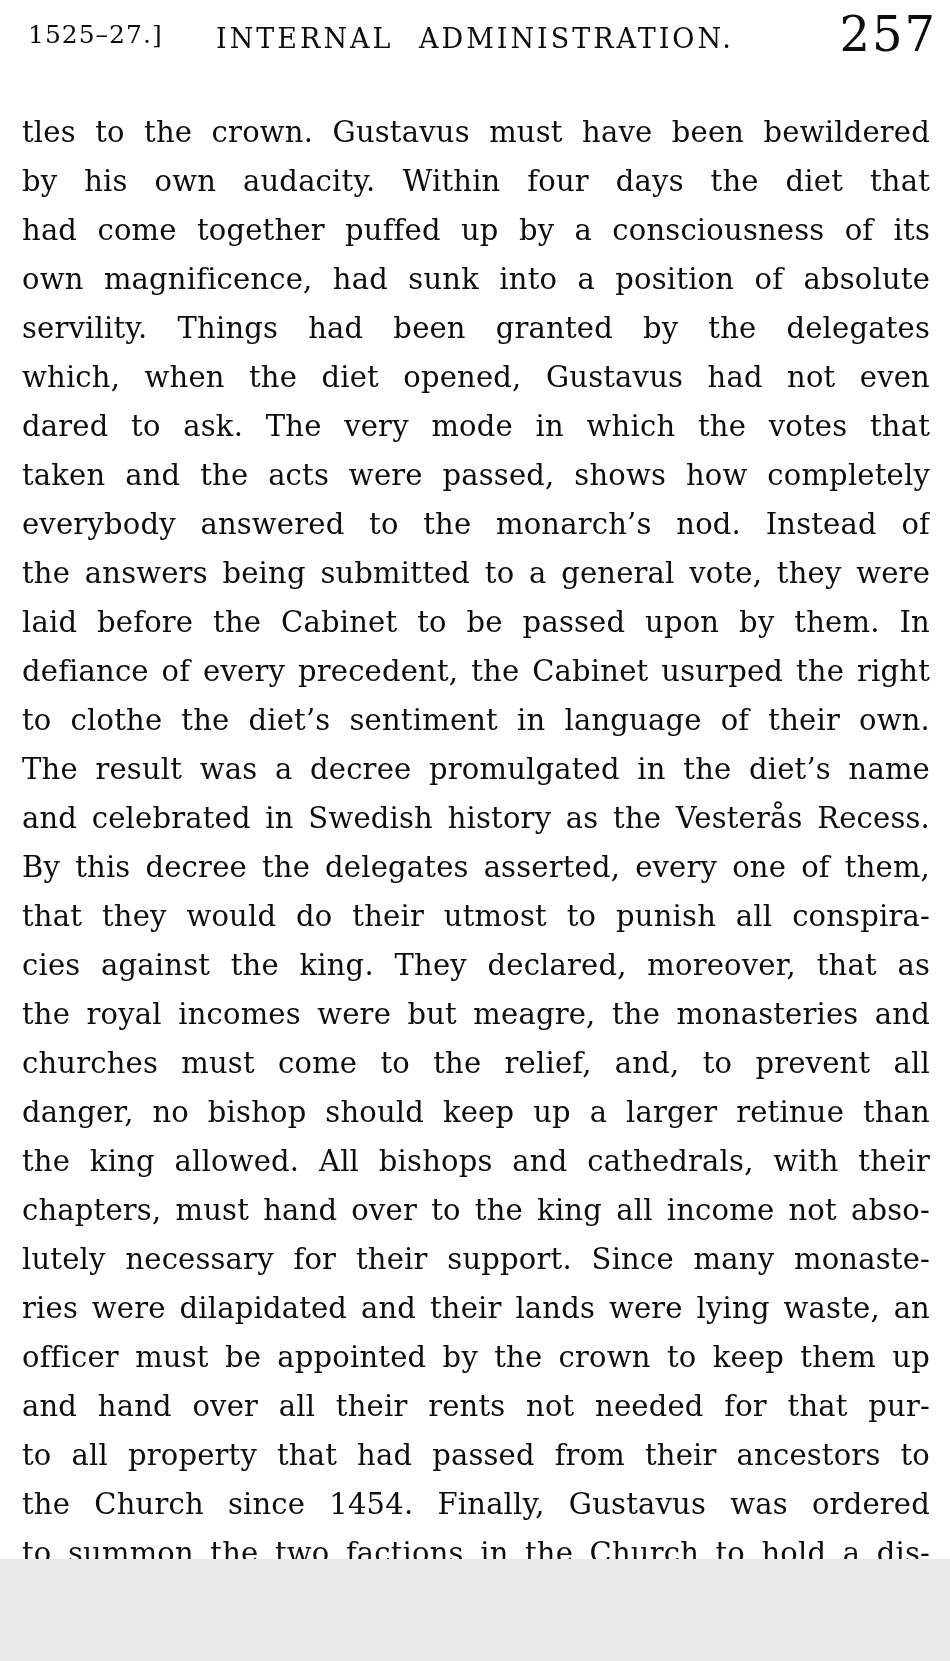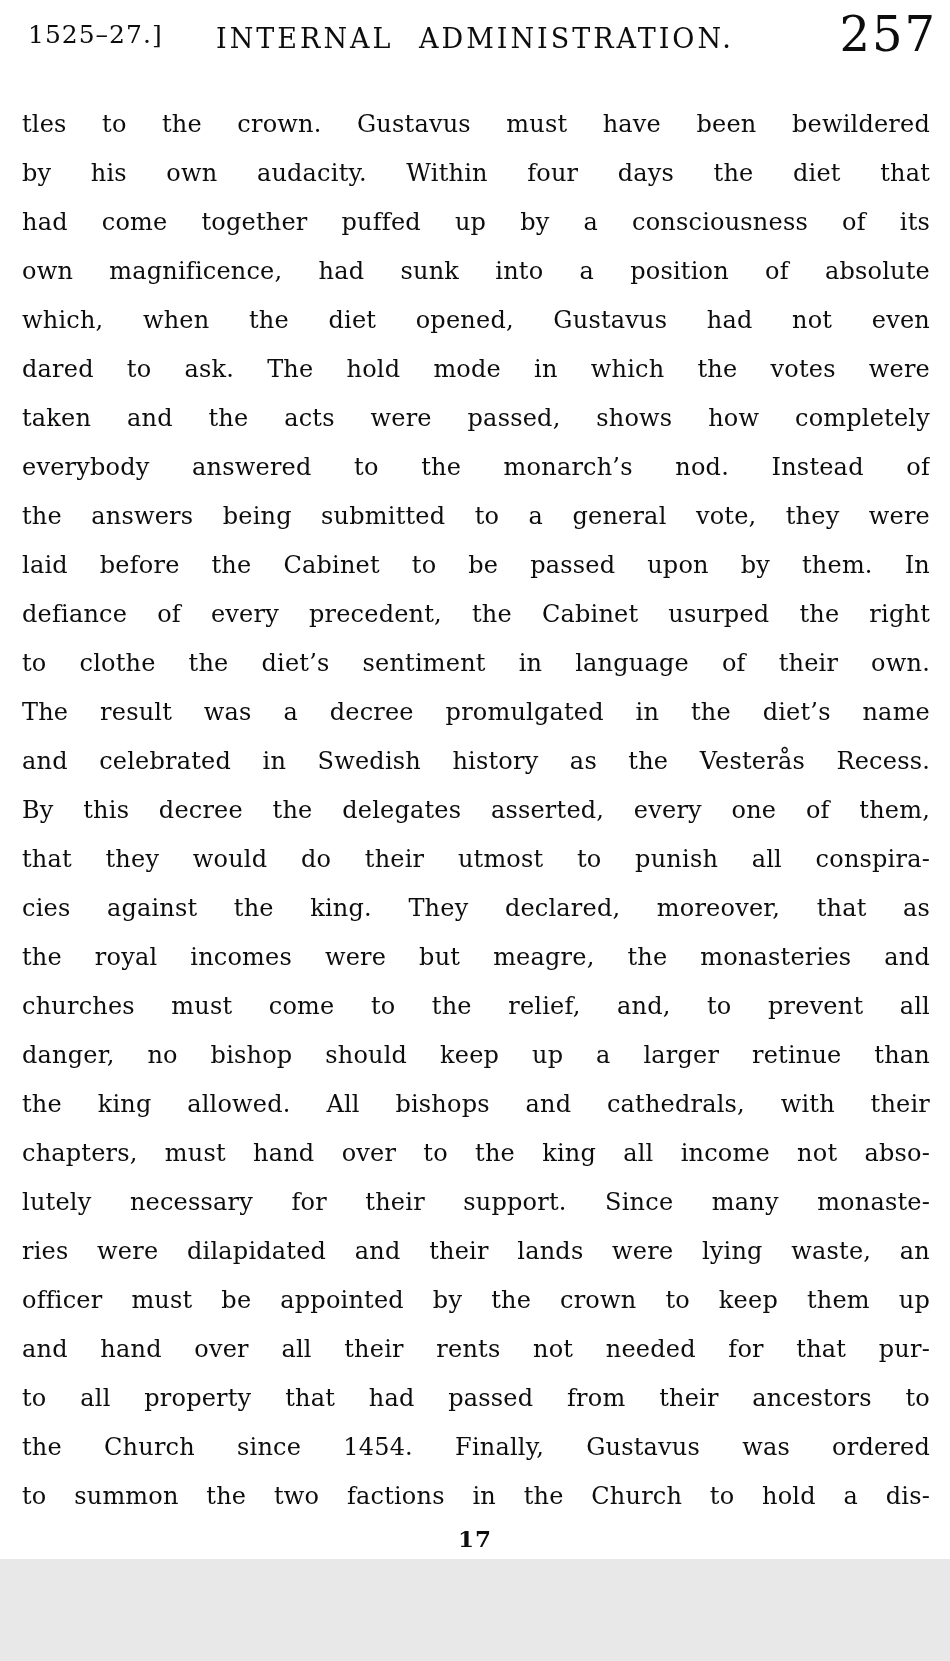--- a/index.html
+++ b/index.html
@@ -43,22 +43,22 @@
   }
   .header-pagenum {
     position: absolute;
     right: 13px;
     top: 6px;
     font-size: 48px;
     letter-spacing: 2px;
     white-space: nowrap;
   }
   .page-body {
-    margin: 8px 20px 0 22px;
-    font-size: 24px;
+    margin: 16px 20px 0 22px;
+    font-size: 29px;
     line-height: 49px;
     letter-spacing: 0.2px;
   }
   .page-body .line {
     text-align: justify;
     text-align-last: justify;
     height: 49px;
     overflow: hidden;
     white-space: nowrap;
   }
@@ -79,22 +79,23 @@
     <span class="header-date">1525–27.]</span>
     <span class="header-title">INTERNAL ADMINISTRATION.</span>
     <span class="header-pagenum">257</span>
   </div>
 
   <div class="page-body">
       <div class="line">tles to the crown.  Gustavus must have been bewildered</div>
       <div class="line">by his own audacity.  Within four days the diet that</div>
       <div class="line">had come together puffed up by a consciousness of its</div>
       <div class="line">own magnificence, had sunk into a position of absolute</div>
+      <div class="line">servility.  Things had been granted by the delegates</div>
       <div class="line">which, when the diet opened, Gustavus had not even</div>
-      <div class="line">dared to ask.  The hold mode in which the votes were</div>
+      <div class="line">dared to ask.  The very mode in which the votes that</div>
       <div class="line">taken and the acts were passed, shows how completely</div>
       <div class="line">everybody answered to the monarch’s nod.  Instead of</div>
       <div class="line">the answers being submitted to a general vote, they were</div>
       <div class="line">laid before the Cabinet to be passed upon by them.  In</div>
       <div class="line">defiance of every precedent, the Cabinet usurped the right</div>
       <div class="line">to clothe the diet’s sentiment in language of their own.</div>
       <div class="line">The result was a decree promulgated in the diet’s name</div>
       <div class="line">and celebrated in Swedish history as the Vesterås Recess.</div>
       <div class="line">By this decree the delegates asserted, every one of them,</div>
       <div class="line">that they would do their utmost to punish all conspira-</div>

